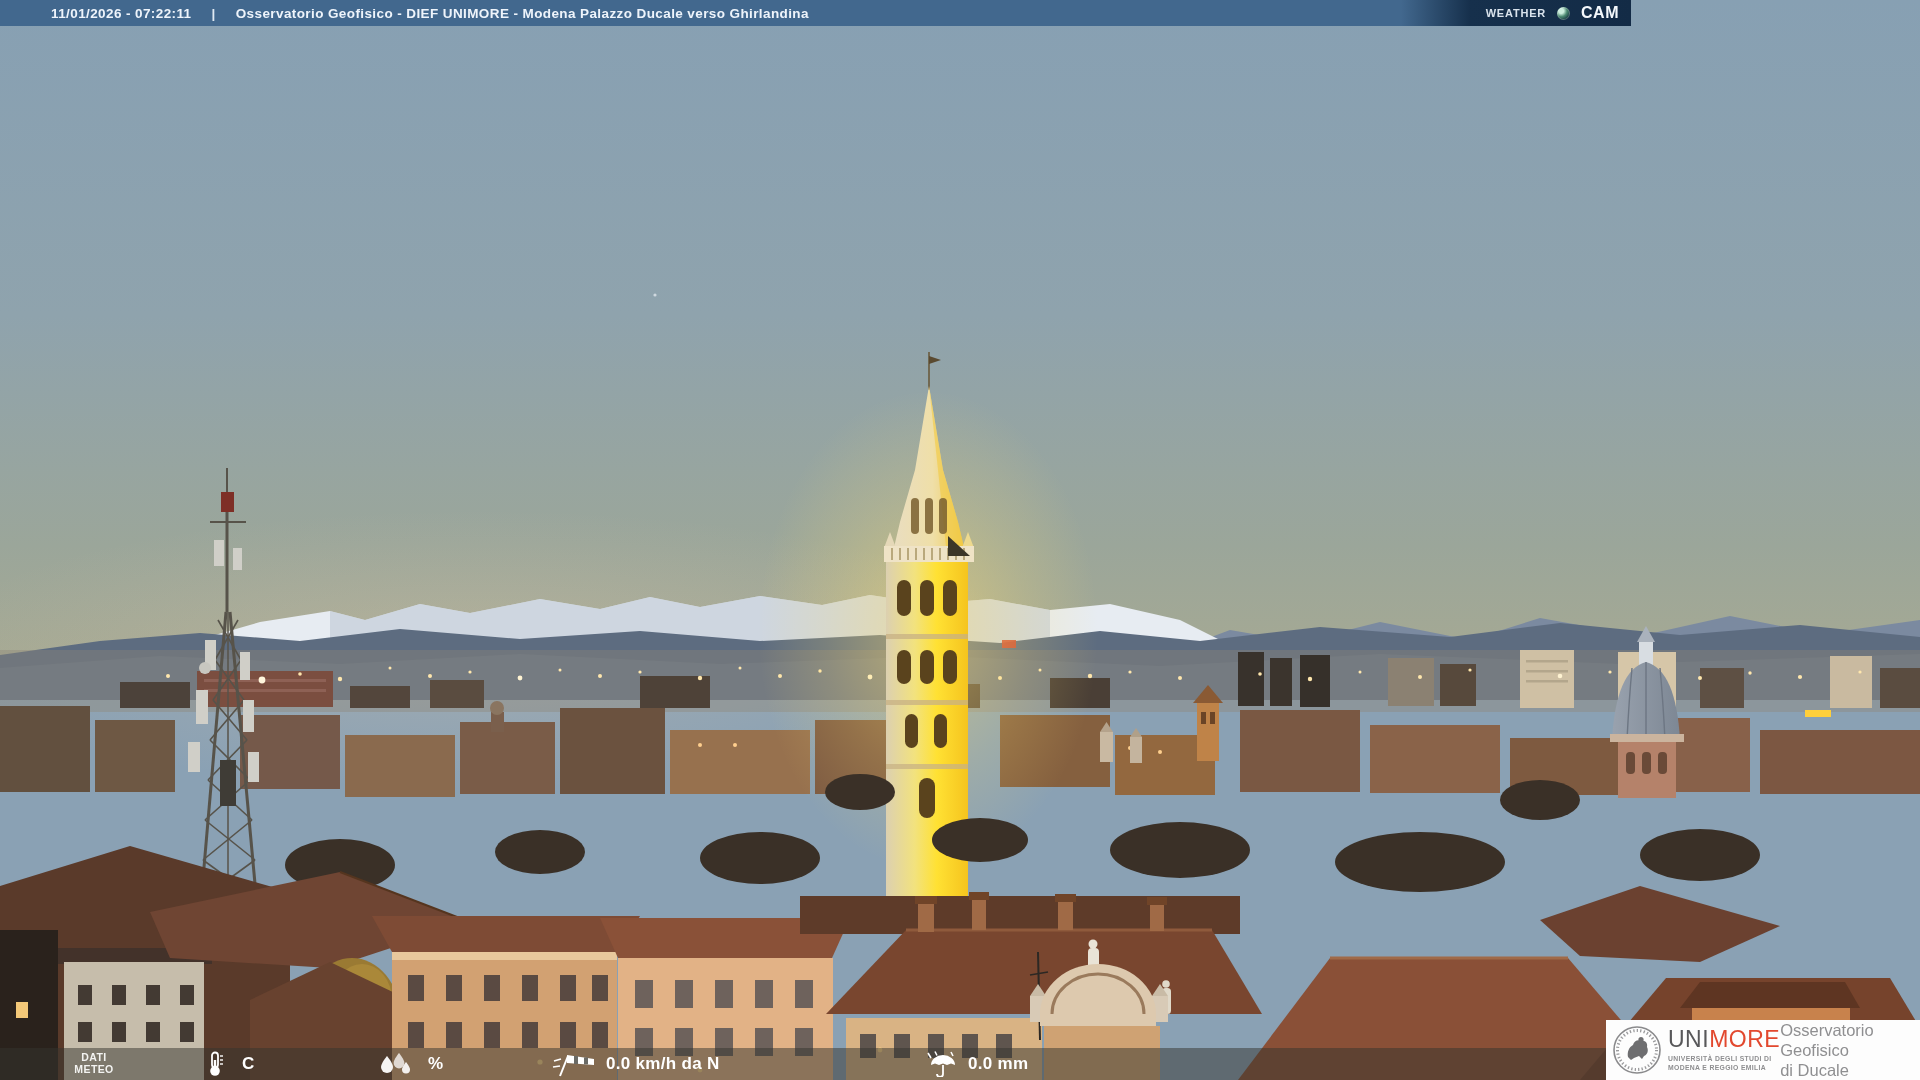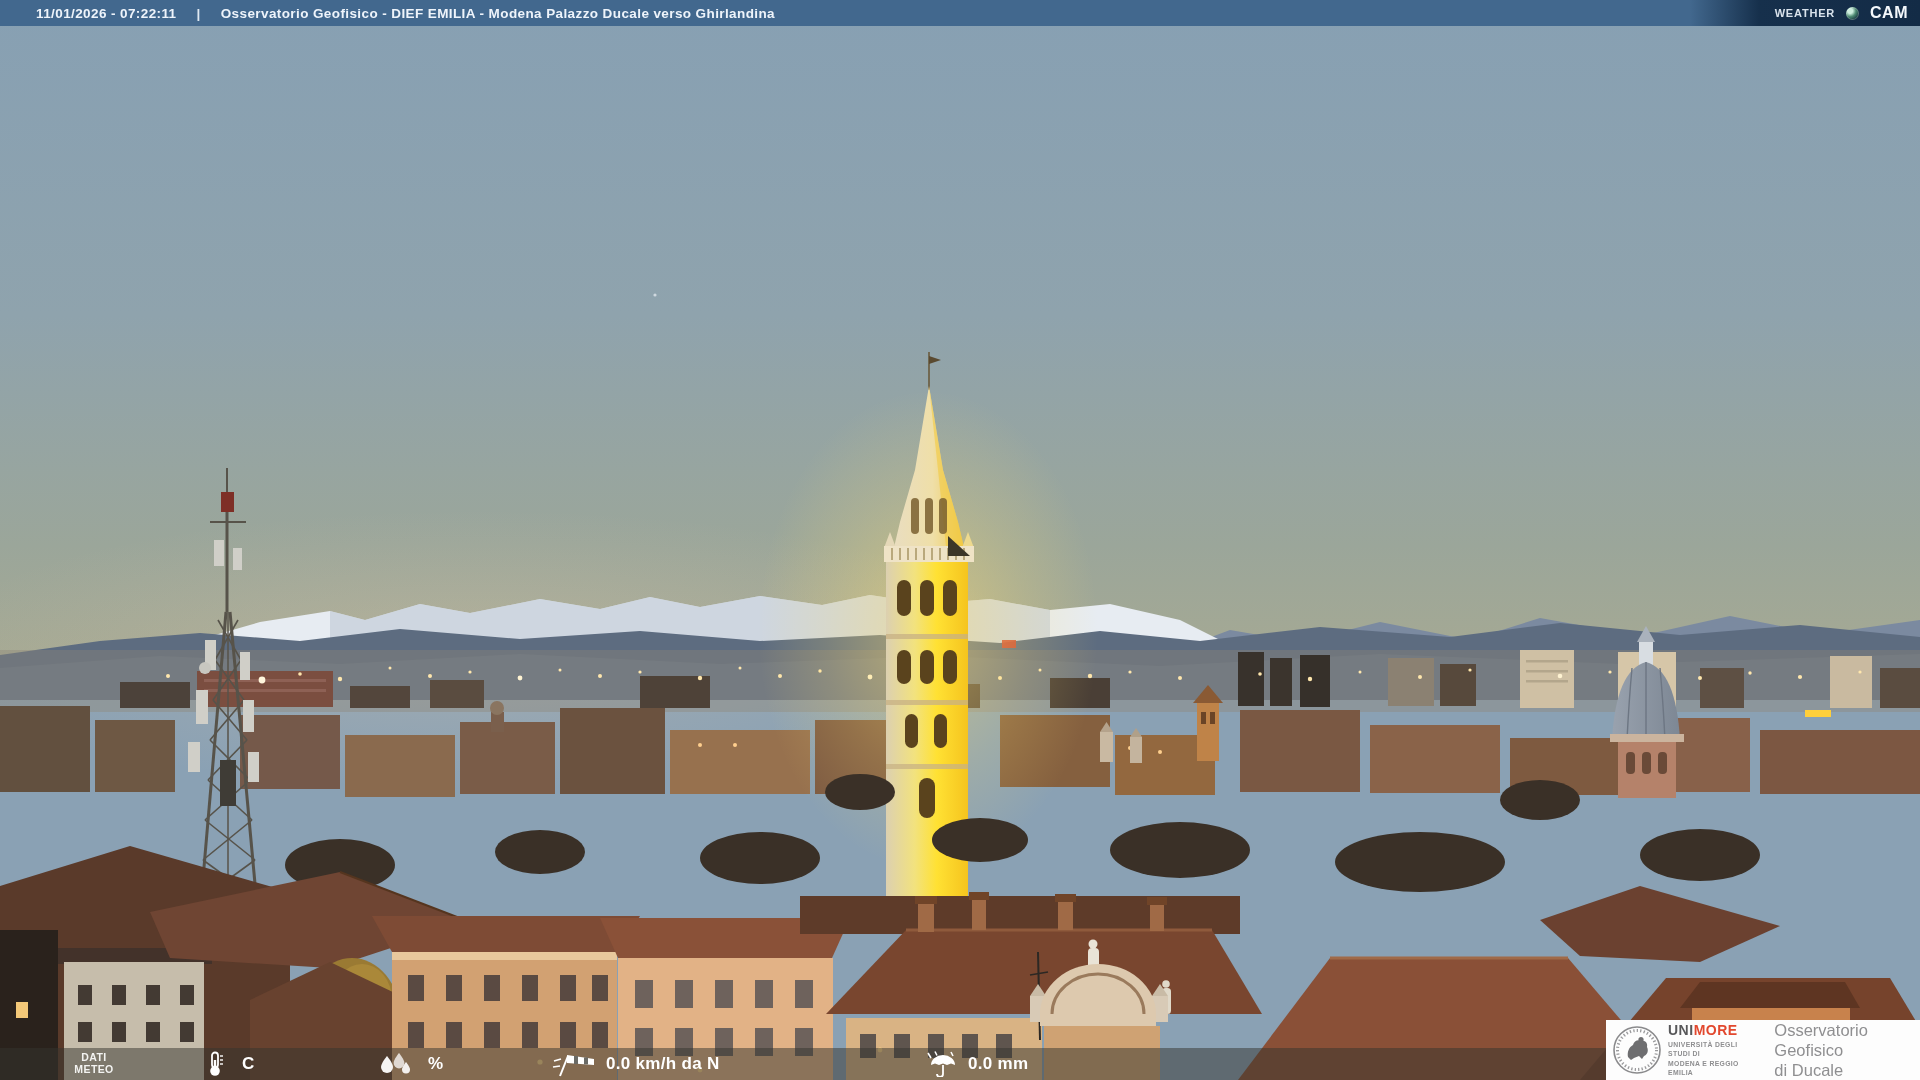--- a/index.html
+++ b/index.html
@@ -4,22 +4,22 @@
 <style>
   html,body{margin:0;padding:0;background:#1a1a1a;}
   .stage{
     position:relative;width:1920px;height:1080px;overflow:hidden;
     font-family:"Liberation Sans","DejaVu Sans",sans-serif;
     background:#8aa1b4;
   }
   .scene{position:absolute;inset:0;}
   
   .hdr{
-    position:absolute;top:0;left:0;width:1920px;height:26px;
-    background:#42688e;display:flex;align-items:center;z-index:30;
+    position:absolute;top:0;left:0;width:1616px;height:26px;
+    background:#42688e;display:flex;align-items:center;z-index:30;padding-left:15px;
   }
   .hdr-left{display:flex;align-items:center;padding-left:36px;gap:20px;
     color:#eef4fb;font-size:13.5px;font-weight:bold;letter-spacing:.4px;white-space:nowrap;}
   .hdr-sep{color:#dfe9f2;font-weight:bold;}
   .hdr-logo{
     position:absolute;right:0;top:0;height:26px;width:230px;
     background:linear-gradient(90deg, rgba(22,48,76,0) 0%, #16304c 30%, #132b46 100%);
     display:flex;align-items:center;justify-content:flex-end;padding-right:12px;box-sizing:border-box;gap:11px;
   }
   .wc-weather{color:#d9e3ec;font-size:11px;font-weight:600;letter-spacing:.8px;}
@@ -38,24 +38,24 @@
   .reading .val{font-size:17px;font-weight:bold;letter-spacing:.3px;white-space:nowrap;}
   .r-temp{left:204px;} .r-hum{left:378px;} .r-wind{left:552px;} .r-rain{left:924px;text-align:center;}
   .wicon{display:block;}
   
   .brand{
     position:absolute;right:0;bottom:0;width:314px;height:60px;background:#fdfdfd;
     z-index:40;display:flex;align-items:center;box-sizing:border-box;padding-left:6px;
   }
   .seal{flex:0 0 auto;margin-right:6px;}
   .uni-col{display:flex;flex-direction:column;line-height:1;}
-  .uni-word{font-size:14px;font-weight:bold;letter-spacing:.5px;}
+  .uni-word{font-size:23px;font-weight:normal;letter-spacing:.5px;}
   .uni-word .g{color:#58585a;} .uni-word .r{color:#e2482e;}
   .uni-sub{margin-top:3px;font-size:6.8px;color:#8e8e90;letter-spacing:.35px;line-height:1.35;font-weight:bold;}
-  .obs-col{margin-left:16px;color:#8f8f91;font-size:16.5px;line-height:1.22;}
+  .obs-col{margin-left:0;color:#8f8f91;font-size:16.5px;line-height:1.22;}
 </style>
 </head>
 <body>
 
 <div class="stage">
 
   <svg class="scene" viewBox="0 0 1920 1080" width="1920" height="1080" preserveAspectRatio="none">
     <defs>
       <linearGradient id="sky" x1="0" y1="0" x2="0" y2="1">
         <stop offset="0" stop-color="#87a0b3"></stop>
@@ -430,21 +430,21 @@
         <circle cx="880" cy="1050" r="2.4"></circle>
           <circle cx="1700" cy="1046" r="2.2"></circle>
       </g>
     </g>
   </svg>
 
   <div class="hdr">
     <div class="hdr-left">
       <span>11/01/2026 - 07:22:11</span>
       <span class="hdr-sep">|</span>
-      <span>Osservatorio Geofisico - DIEF EMILIA - Modena Palazzo Ducale verso Ghirlandina</span>
+      <span>Osservatorio Geofisico - DIEF UNIMORE - Modena Palazzo Ducale verso Ghirlandina</span>
     </div>
     <div class="hdr-logo">
       <span class="wc-weather">WEATHER</span>
       <span class="wc-dot"></span>
       <span class="wc-cam">CAM</span>
     </div>
   </div>
 
   <div class="ftr">
     <div class="dati">

